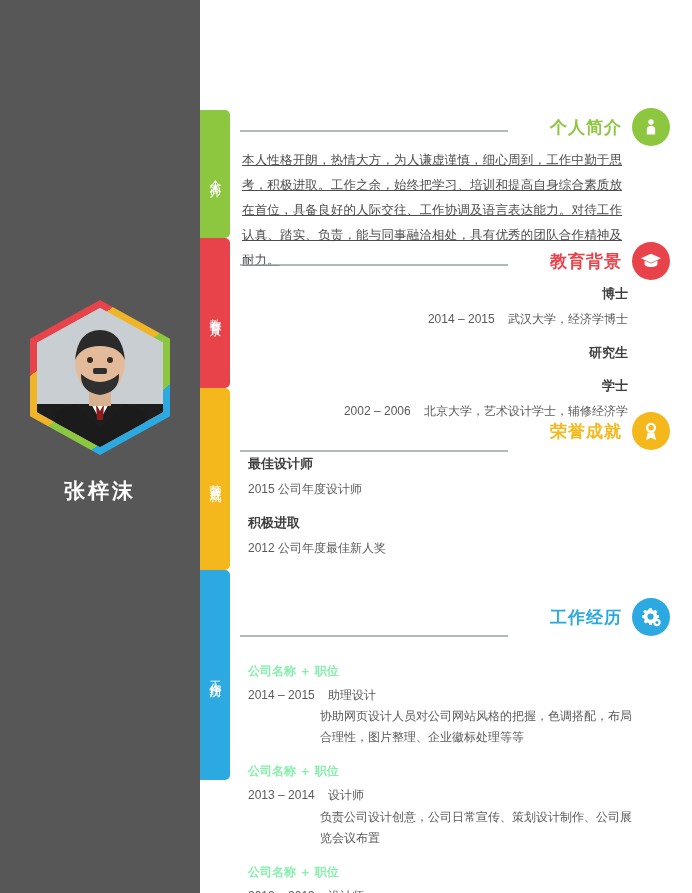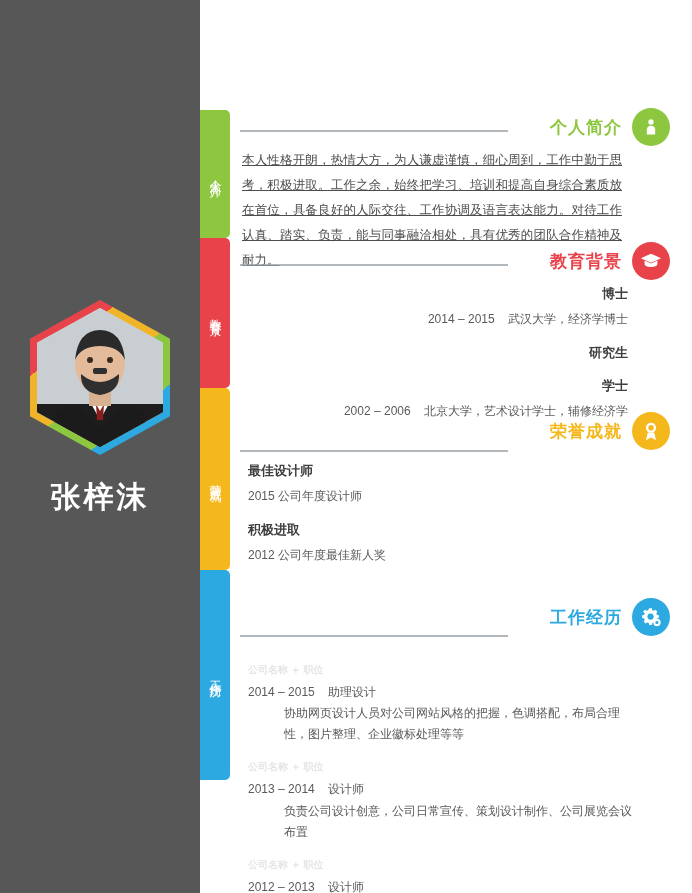--- a/index.html
+++ b/index.html
@@ -63,21 +63,21 @@
   }
   
   .portrait { position:absolute; left:0; top:0; width:126px; height:139px; }
 
   .person-name {
     position: absolute;
     left: 0; top: 477px;
     width: 200px;
     text-align: center;
     color: #ffffff;
-    font-size: 30px;
+    font-size: 21px;
     letter-spacing: 3px;
     font-weight: bold;
   }
 
   
   .tabstrip {
     position: absolute;
     left: 200px;
     top: 110px;
     width: 30px;
@@ -149,24 +149,24 @@
   .entry-line {
     font-size: 12px;
     color: #5a5a5a;
     line-height: 1.7;
   }
   .entry-line .dates { margin-right: 10px; }
   .desc {
     font-size: 12px;
     color: #5a5a5a;
     line-height: 1.75;
-    margin-left: 36px;
+    margin-left: 72px;
     margin-top: 1px;
   }
-  .job-head { font-size: 10px; color:#e5e5e5; font-weight: bold; margin-bottom: 5px; }
+  .job-head { font-size: 12px; color:#86efac; font-weight: bold; margin-bottom: 5px; }
 </style>
 </head>
 <body>
 
 <div class="page">
 
   <div class="left-panel"></div>
   <div class="right-panel"></div>
 
   <div class="avatar-wrap">
@@ -246,21 +246,21 @@
   <div class="section-head" style="top:412px;">
     <div class="section-title" style="color:#f5b81c;">荣誉成就</div>
     <div class="badge" style="background:#f5b81c;">
       <svg width="22" height="22" viewBox="0 0 24 24" fill="#fff">
         <circle cx="12" cy="8.5" r="5.5"></circle>
         <circle cx="12" cy="8.5" r="3" fill="#f5b81c"></circle>
         <path d="M8.5 13.5 L6.5 22 L12 19 L17.5 22 L15.5 13.5z"></path>
       </svg>
     </div>
   </div>
-  <div class="content" style="left:248px; top:455px; width:380px;margin-top:7px;">
+  <div class="content" style="left:248px; top:455px; width:380px;">
     <div class="entry">
       <div class="entry-title">最佳设计师</div>
       <div class="entry-line">2015 公司年度设计师</div>
     </div>
     <div class="entry">
       <div class="entry-title">积极进取</div>
       <div class="entry-line">2012 公司年度最佳新人奖</div>
     </div>
   </div>
 

